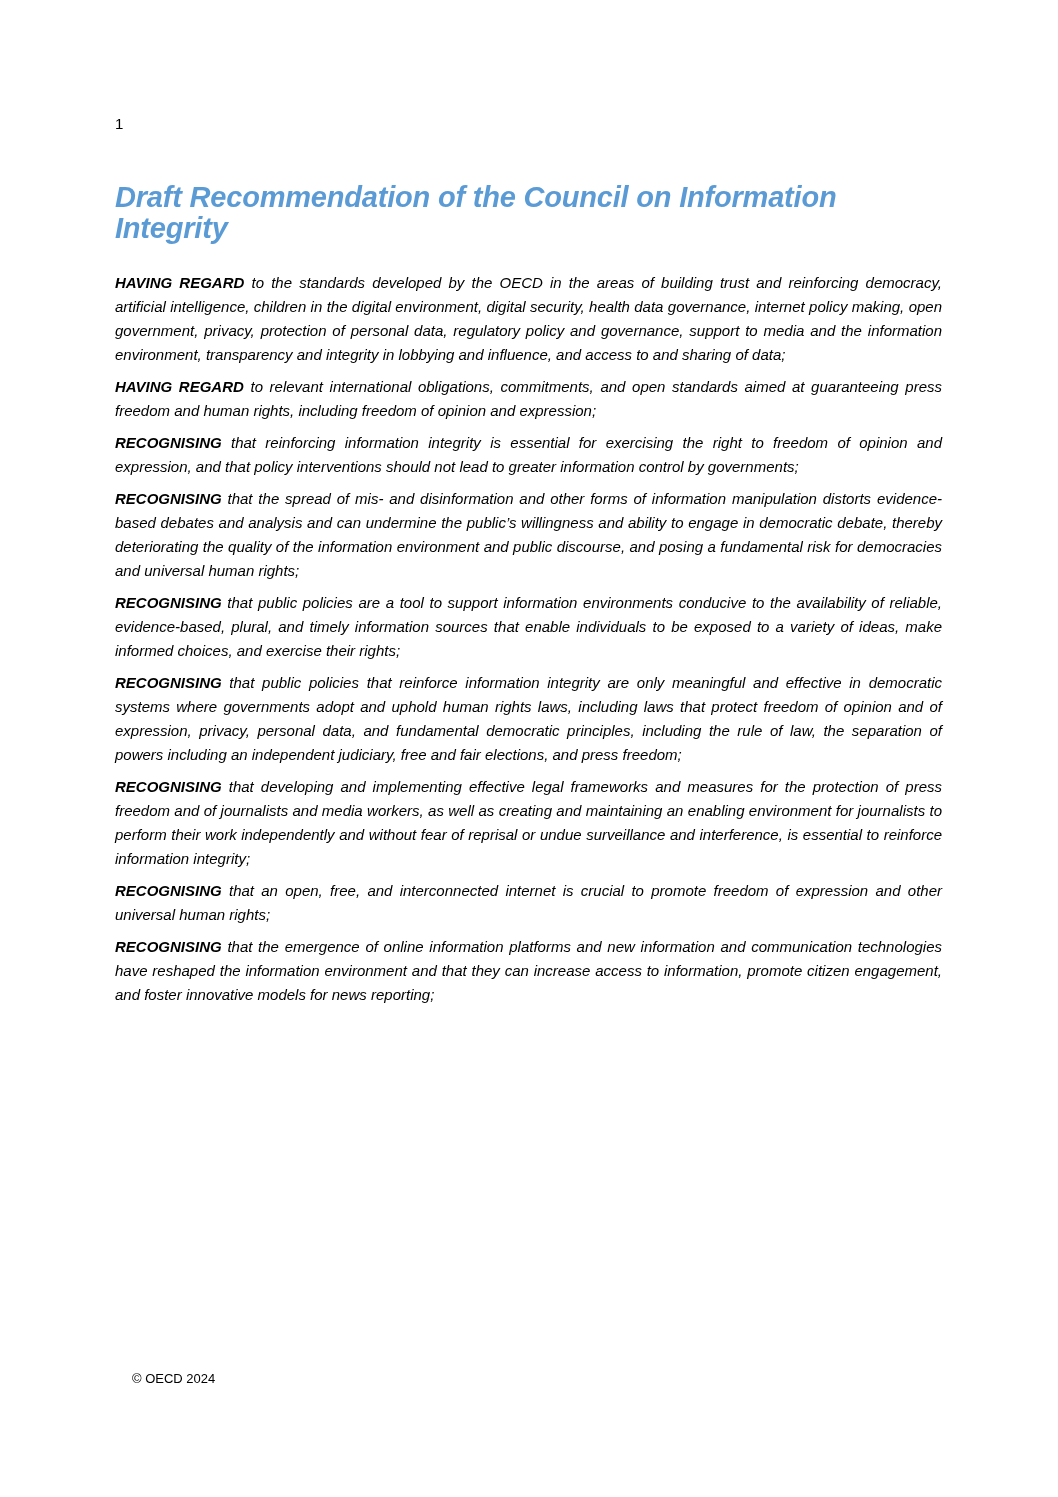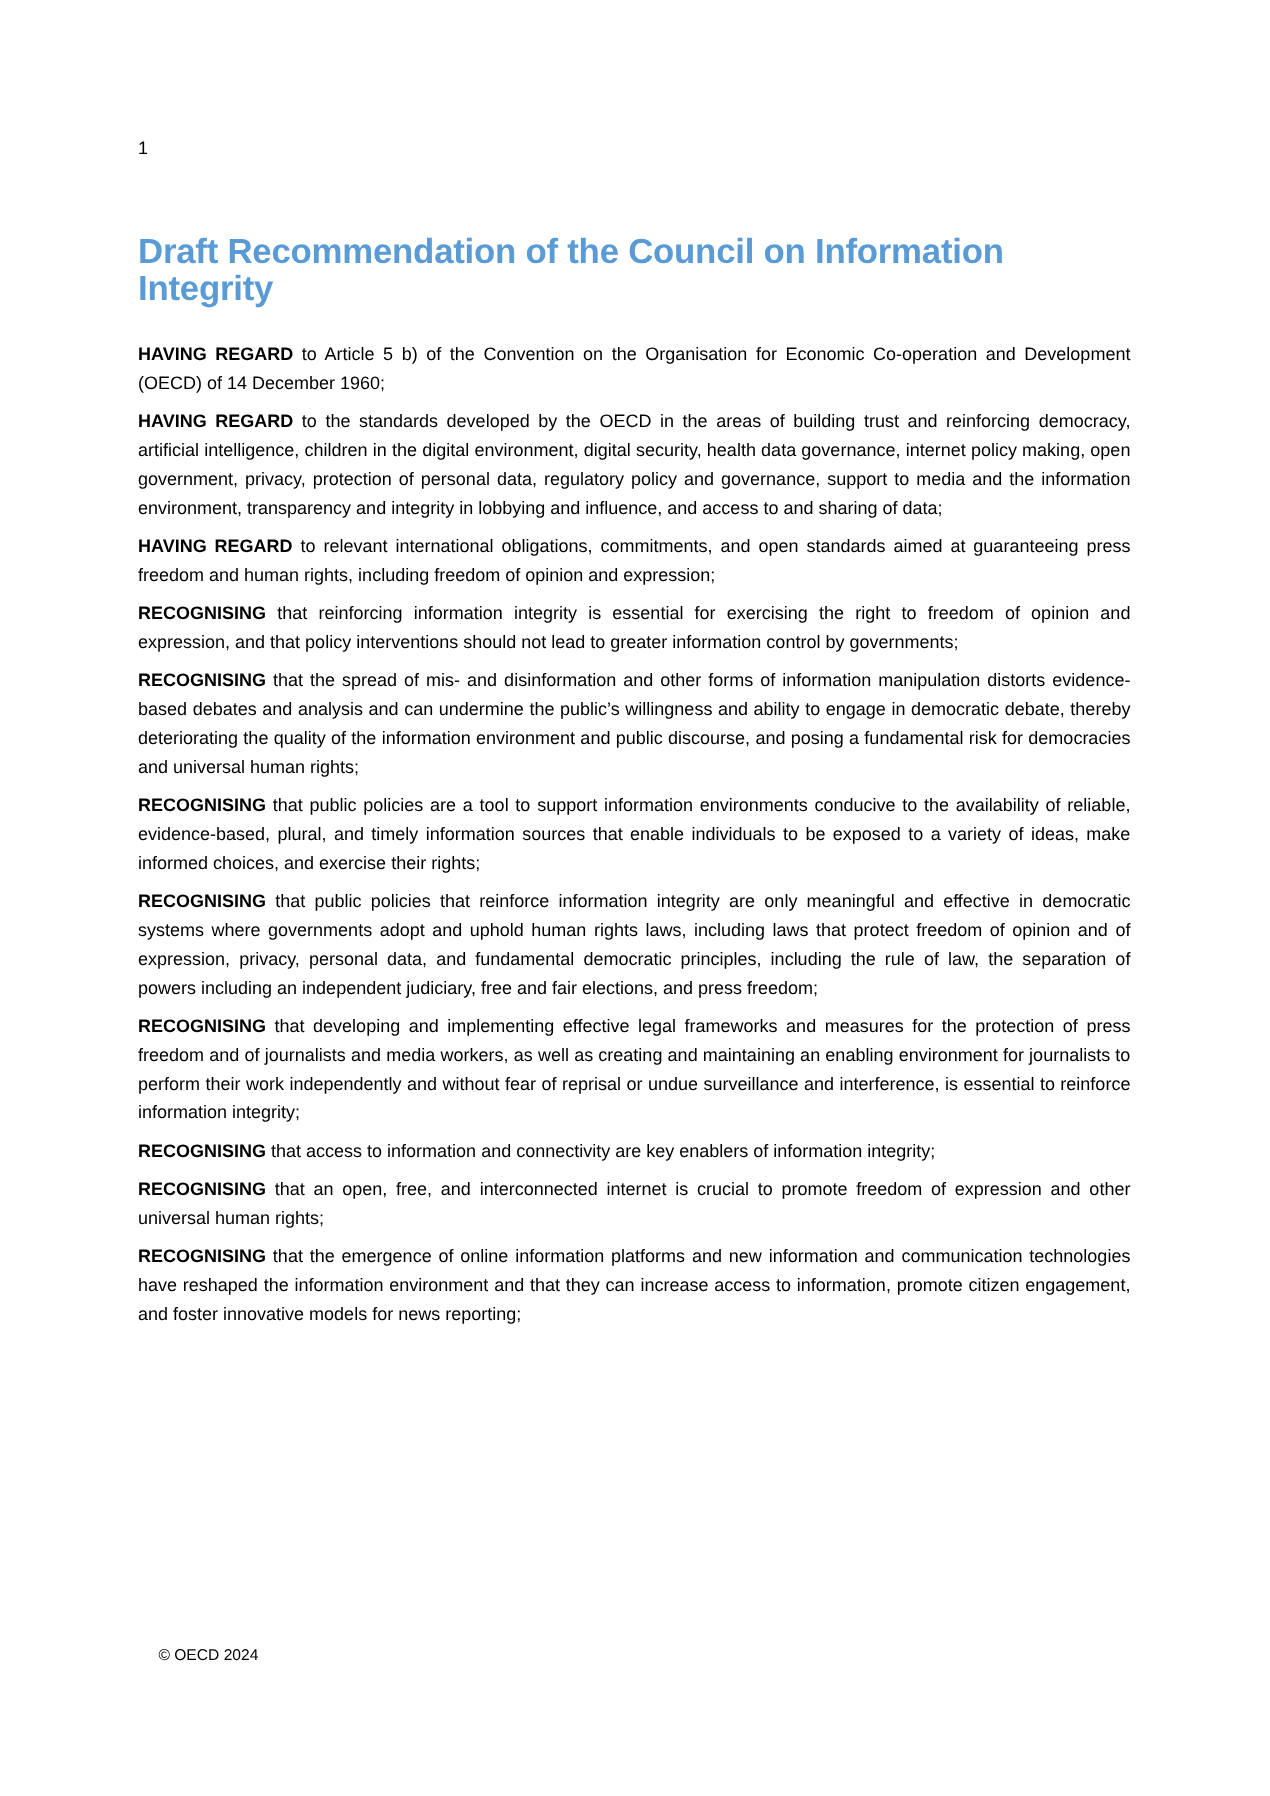--- a/index.html
+++ b/index.html
@@ -19,23 +19,24 @@
   .page-number {
     position: absolute;
     top: 114px;
     left: 115px;
     font-size: 15px;
     line-height: 20px;
     color: #000000;
   }
   .content {
     position: absolute;
-    top: 195px;
+    top: 182px;
     left: 115px;
     width: 827px;
+    font-style: italic;
   }
   .title {
     margin: 0 0 27px 0;
     font-size: 29px;
     line-height: 31px;
     font-weight: bold;
     letter-spacing: -0.2px;
   }
   .opening {
     margin: 0 0 15px 0;
@@ -68,37 +69,35 @@
 
   <div class="page-number">1</div>
 
   <div class="content">
 
     <h1 class="title" style="color: rgb(91, 155, 213);">Draft Recommendation of the Council on Information Integrity</h1>
 
 
     <div>
 
-        <p class="para"><span class="lead">HAVING REGARD</span><span> to Article 5 b) of the Convention on the Organisation for Economic Co-operation and Development (OECD) of 14 December 1960;</span></p>
 
         <p class="para"><span class="lead">HAVING REGARD</span><span> to the standards developed by the OECD in the areas of building trust and reinforcing democracy, artificial intelligence, children in the digital environment, digital security, health data governance, internet policy making, open government, privacy, protection of personal data, regulatory policy and governance, support to media and the information environment, transparency and integrity in lobbying and influence, and access to and sharing of data;</span></p>
 
         <p class="para"><span class="lead">HAVING REGARD</span><span> to relevant international obligations, commitments, and open standards aimed at guaranteeing press freedom and human rights, including freedom of opinion and expression;</span></p>
 
         <p class="para"><span class="lead">RECOGNISING</span><span> that reinforcing information integrity is essential for exercising the right to freedom of opinion and expression, and that policy interventions should not lead to greater information control by governments;</span></p>
 
         <p class="para"><span class="lead">RECOGNISING</span><span> that the spread of mis- and disinformation and other forms of information manipulation distorts evidence-based debates and analysis and can undermine the public’s willingness and ability to engage in democratic debate, thereby deteriorating the quality of the information environment and public discourse, and posing a fundamental risk for democracies and universal human rights;</span></p>
 
         <p class="para"><span class="lead">RECOGNISING</span><span> that public policies are a tool to support information environments conducive to the availability of reliable, evidence-based, plural, and timely information sources that enable individuals to be exposed to a variety of ideas, make informed choices, and exercise their rights;</span></p>
 
         <p class="para"><span class="lead">RECOGNISING</span><span> that public policies that reinforce information integrity are only meaningful and effective in democratic systems where governments adopt and uphold human rights laws, including laws that protect freedom of opinion and of expression, privacy, personal data, and fundamental democratic principles, including the rule of law, the separation of powers including an independent judiciary, free and fair elections, and press freedom;</span></p>
 
         <p class="para"><span class="lead">RECOGNISING</span><span> that developing and implementing effective legal frameworks and measures for the protection of press freedom and of journalists and media workers, as well as creating and maintaining an enabling environment for journalists to perform their work independently and without fear of reprisal or undue surveillance and interference, is essential to reinforce information integrity;</span></p>
 
-        <p class="para"><span class="lead">RECOGNISING</span><span> that access to information and connectivity are key enablers of information integrity;</span></p>
 
         <p class="para"><span class="lead">RECOGNISING</span><span> that an open, free, and interconnected internet is crucial to promote freedom of expression and other universal human rights;</span></p>
 
         <p class="para"><span class="lead">RECOGNISING</span><span> that the emergence of online information platforms and new information and communication technologies have reshaped the information environment and that they can increase access to information, promote citizen engagement, and foster innovative models for news reporting;</span></p>
 
       </div>
 
   </div>
 
   <div class="footer">© OECD 2024</div>

